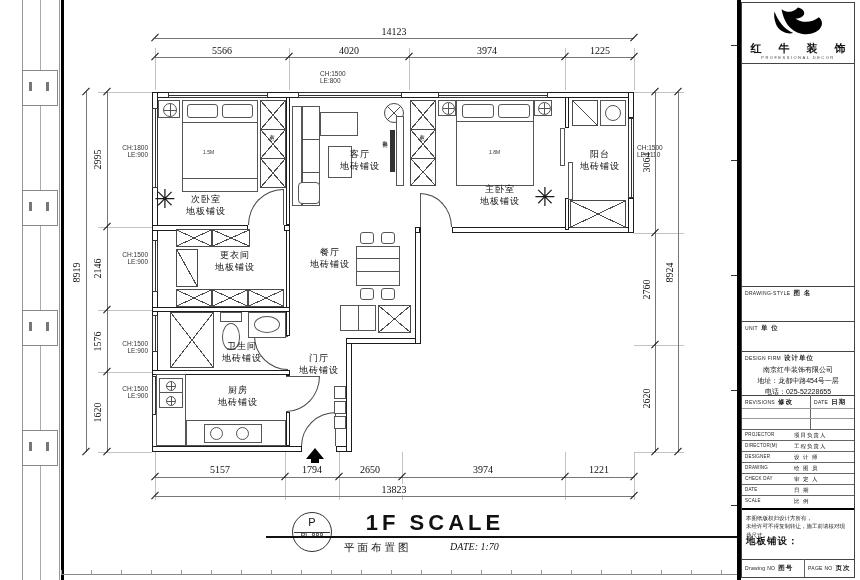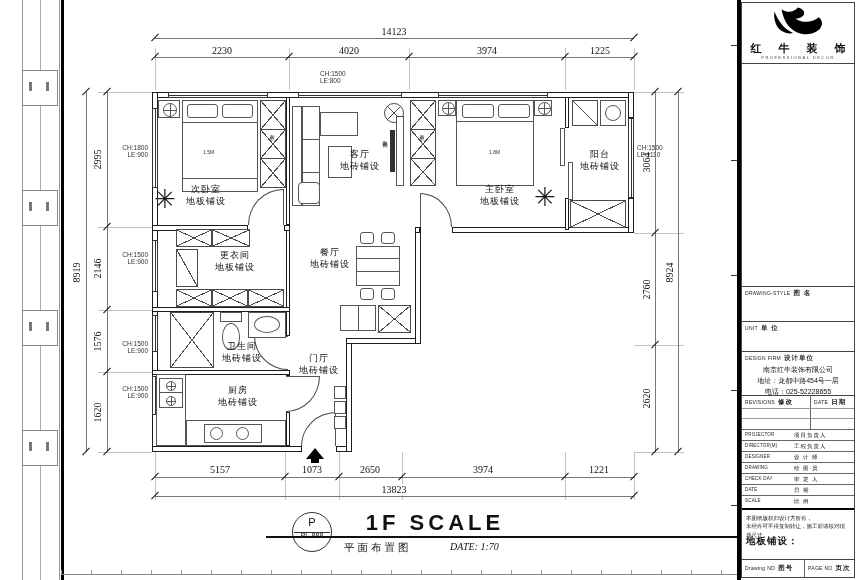--- a/index.html
+++ b/index.html
@@ -220,21 +220,21 @@
     <div class="f" style="left:186px;top:420px;width:100px;height:26px;"></div>
     <div class="f" style="left:204px;top:424px;width:58px;height:19px;"></div>
     <div class="f" style="left:210px;top:427px;width:13px;height:13px;border-radius:50%;"></div>
     <div class="f" style="left:236px;top:427px;width:13px;height:13px;border-radius:50%;"></div>
 
     <div class="f" style="left:334px;top:386px;width:12px;height:13px;"></div>
     <div class="f" style="left:334px;top:401px;width:12px;height:13px;"></div>
     <div class="f" style="left:334px;top:416px;width:12px;height:13px;"></div>
   </div>
 
-  <div class="rl" style="left:171px;top:183px;"><span>次卧室</span><br><span>地板铺设</span></div>
+  <div class="rl" style="left:171px;top:193px;"><span>次卧室</span><br><span>地板铺设</span></div>
   <div class="rl" style="left:325px;top:148px;"><span>客厅</span><br><span>地砖铺设</span></div>
   <div class="rl" style="left:465px;top:183px;"><span>主卧室</span><br><span>地板铺设</span></div>
   <div class="rl" style="left:565px;top:148px;"><span>阳台</span><br><span>地砖铺设</span></div>
   <div class="rl" style="left:200px;top:249px;"><span>更衣间</span><br><span>地板铺设</span></div>
   <div class="rl" style="left:295px;top:246px;"><span>餐厅</span><br><span>地砖铺设</span></div>
   <div class="rl" style="left:207px;top:340px;"><span>卫生间</span><br><span>地砖铺设</span></div>
   <div class="rl" style="left:203px;top:384px;"><span>厨房</span><br><span>地砖铺设</span></div>
   <div class="rl" style="left:284px;top:352px;"><span>门厅</span><br><span>地砖铺设</span></div>
 
   <div class="wm" style="left:320px;top:70px;width:40px;">CH:1500
@@ -276,34 +276,34 @@
     <div class="dl" style="left:155px;top:38px;width:479px;height:1px;"></div>
     <i class="tk" style="left:150px;top:37px;"></i>
     <i class="tk" style="left:629px;top:37px;"></i>
     <div class="dn" style="left:364px;top:26px;width:60px;">14123</div>
     <div class="dl" style="left:155px;top:57px;width:479px;height:1px;"></div>
     <i class="tk" style="left:150px;top:56px;"></i>
       <i class="tk" style="left:284px;top:56px;"></i>
       <i class="tk" style="left:404px;top:56px;"></i>
       <i class="tk" style="left:560px;top:56px;"></i>
       <i class="tk" style="left:629px;top:56px;"></i>
-    <div class="dn" style="left:192px;top:45px;width:60px;">2230</div>
+    <div class="dn" style="left:192px;top:45px;width:60px;">5566</div>
     <div class="dn" style="left:319px;top:45px;width:60px;">4020</div>
     <div class="dn" style="left:457px;top:45px;width:60px;">3974</div>
     <div class="dn" style="left:570px;top:45px;width:60px;">1225</div>
 
     <div class="dl" style="left:155px;top:477px;width:479px;height:1px;"></div>
     <i class="tk" style="left:150px;top:476px;"></i>
       <i class="tk" style="left:280px;top:476px;"></i>
       <i class="tk" style="left:334px;top:476px;"></i>
       <i class="tk" style="left:397px;top:476px;"></i>
       <i class="tk" style="left:560px;top:476px;"></i>
       <i class="tk" style="left:629px;top:476px;"></i>
     <div class="dn" style="left:190px;top:464px;width:60px;">5157</div>
-    <div class="dn" style="left:282px;top:464px;width:60px;">1073</div>
+    <div class="dn" style="left:282px;top:464px;width:60px;">1794</div>
     <div class="dn" style="left:340px;top:464px;width:60px;">2650</div>
     <div class="dn" style="left:453px;top:464px;width:60px;">3974</div>
     <div class="dn" style="left:569px;top:464px;width:60px;">1221</div>
     <div class="dl" style="left:155px;top:496px;width:479px;height:1px;"></div>
     <i class="tk" style="left:150px;top:495px;"></i>
       <i class="tk" style="left:629px;top:495px;"></i>
     <div class="dn" style="left:364px;top:484px;width:60px;background:#fff;">13823</div>
 
     <div class="dl" style="left:107px;top:92px;width:1px;height:360px;"></div>
     <i class="tk" style="left:102px;top:91px;"></i>

